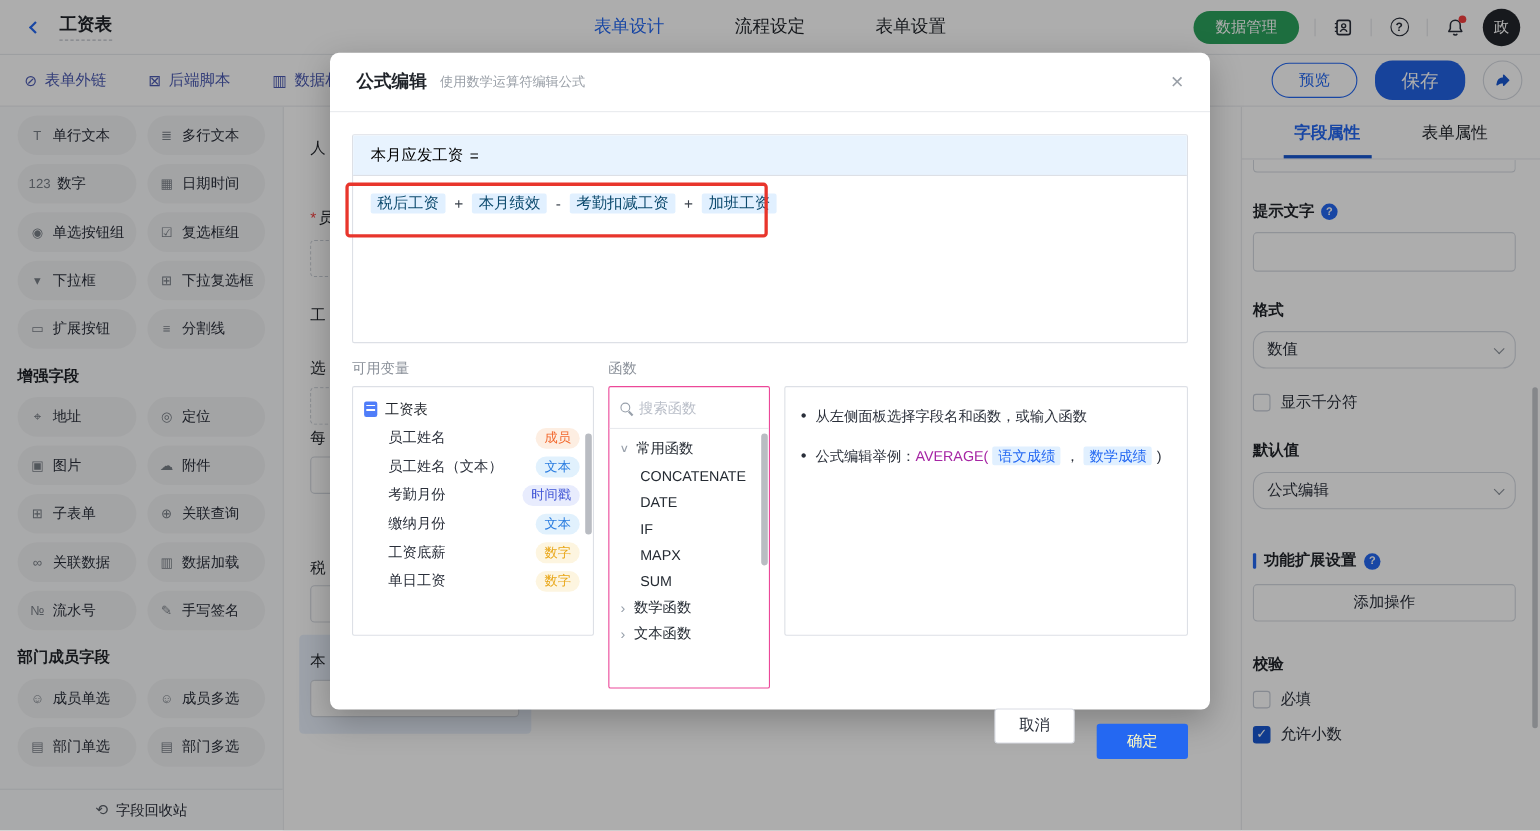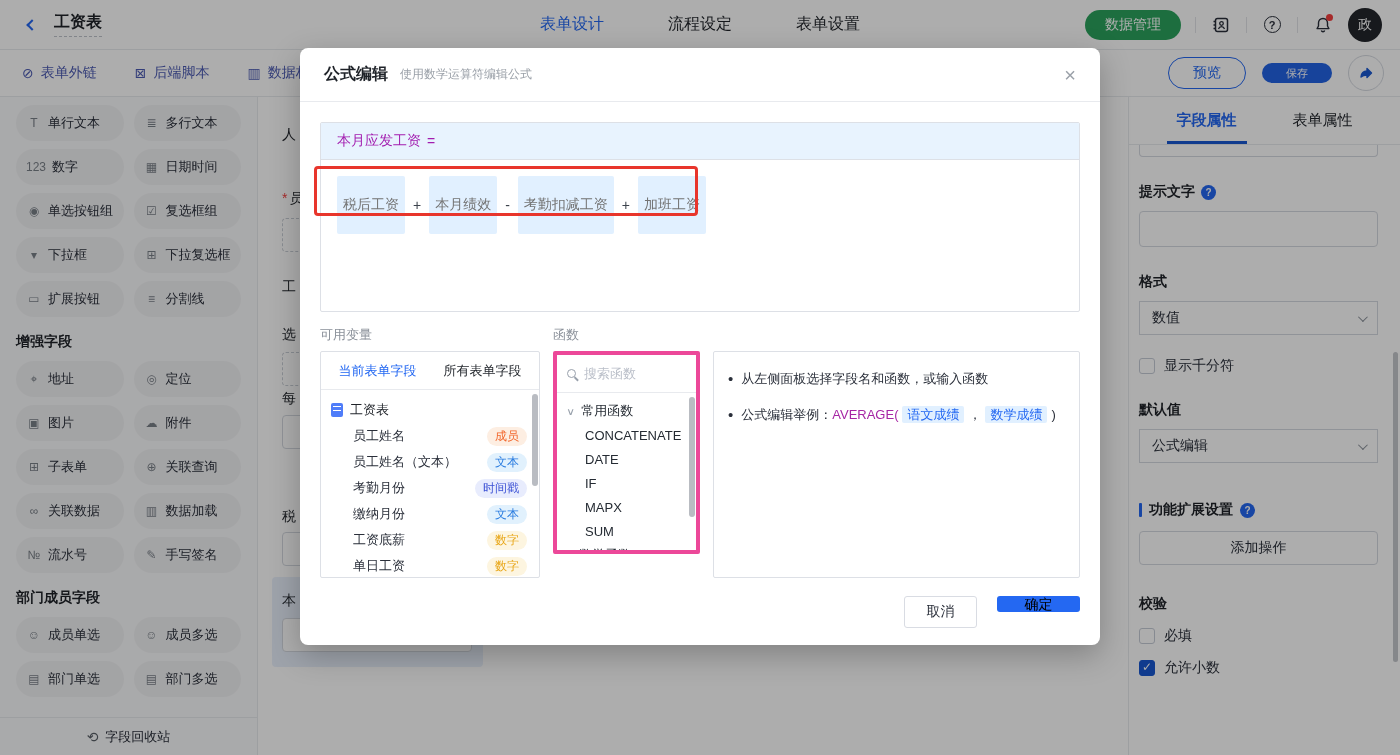--- a/index.html
+++ b/index.html
@@ -23,21 +23,21 @@
   .red-dot { position:absolute; right:1px; top:0; width:7px; height:7px; background:#f53f3f; border-radius:50%; }
   .avatar { width:34px; height:34px; border-radius:50%; background:#22252b; color:#fff; font-size:14px; display:flex; align-items:center; justify-content:center; cursor:pointer; }
 
   
   .subbar { position:absolute; left:0; top:50px; right:0; height:47px; background:#fff; border-bottom:1px solid #e8eaee; display:flex; align-items:center; z-index:5; }
   .subbar-left { display:flex; align-items:center; gap:38px; margin-left:22px; }
   .sub-item { display:flex; align-items:center; gap:7px; color:#4c5bb3; font-size:14px; cursor:pointer; }
   .sub-item .gi { font-size:14px; color:#4c5bb3; }
   .subbar-right { position:absolute; right:16px; display:flex; align-items:center; gap:16px; }
   .btn-preview { height:32px; padding:0 24px; border-radius:16px; border:1px solid #2468f2; color:#2468f2; background:#fff; font-size:14px; cursor:pointer; }
-  .btn-save { height:20px; padding:0 24px; border-radius:16px; border:none; color:#fff; background:#2263e5; font-size:11px; cursor:pointer; }
+  .btn-save { height:36px; padding:0 24px; border-radius:16px; border:none; color:#fff; background:#2263e5; font-size:17px; cursor:pointer; }
   .btn-share { width:36px; height:36px; border-radius:50%; border:1px solid #d5d9e0; background:#fff; display:flex; align-items:center; justify-content:center; cursor:pointer; }
 
   
   .left-sb { position:absolute; left:0; top:97px; bottom:0; width:258px; background:#fafbfc; border-right:1px solid #e8eaee; z-index:4; }
   .fields-grid { display:grid; grid-template-columns:1fr 1fr; gap:8px 10px; padding:8px 16px 0; }
   .pill { height:36px; border-radius:18px; background:#f1f2f4; display:flex; align-items:center; padding:0 10px; gap:6px; cursor:grab; overflow:hidden; }
   .pill .gi { font-size:12px; color:#7a8088; min-width:16px; text-align:center; flex:none; }
   .pill .pl { font-size:13px; color:#2a2f3a; white-space:nowrap; }
   .sec-title { font-size:14px; font-weight:bold; color:#1f2329; margin:16px 0 2px; padding:0 16px; }
   .sb-footer { position:absolute; left:0; right:0; bottom:0; height:38px; border-top:1px solid #e8eaee; display:flex; align-items:center; justify-content:center; gap:7px; font-size:13px; color:#2a2f3a; cursor:pointer; background:#fafbfc; }
@@ -55,51 +55,51 @@
   .right-sb { position:absolute; right:0; top:97px; bottom:0; width:272px; background:#fff; border-left:1px solid #e8eaee; z-index:4; }
   .rtabs { height:48px; border-bottom:1px solid #e8eaee; display:flex; align-items:stretch; justify-content:center; gap:56px; }
   .rtab { font-size:15px; color:#1f2329; display:flex; align-items:center; cursor:pointer; position:relative; }
   .rtab.active { color:#2468f2; font-weight:bold; }
   .rtab.active::after { content:""; position:absolute; left:-10px; right:-10px; bottom:0; height:3px; background:#1958d1; }
   .rbody { padding:0 22px 0 10px; }
   .partial-input { height:12px; border:1px solid #d5d9e0; border-top:none; border-radius:0 0 4px 4px; margin-top:0; }
   .rlabel { font-size:14px; font-weight:bold; color:#1f2329; margin:26px 0 10px; display:flex; align-items:center; gap:6px; }
   .q-blue { width:15px; height:15px; border-radius:50%; background:#2468f2; color:#fff; font-size:10px; font-weight:bold; display:flex; align-items:center; justify-content:center; }
   .rinput { height:36px; border:1px solid #d5d9e0; border-radius:4px; width:100%; background:#fff; font-size:14px; padding:0 10px; color:#2a2f3a; }
-  .rselect { height:34px; border:1px solid #d5d9e0; border-radius:0; display:flex; align-items:center; justify-content:space-between; padding:0 12px; font-size:14px; color:#2a2f3a; cursor:pointer; background:#fff; }
+  .rselect { height:34px; border:1px solid #d5d9e0; border-radius:12px; display:flex; align-items:center; justify-content:space-between; padding:0 12px; font-size:14px; color:#2a2f3a; cursor:pointer; background:#fff; }
   .chv-d { width:7px; height:7px; border-right:1.5px solid #8a9099; border-bottom:1.5px solid #8a9099; transform:rotate(45deg) translateY(-2px); }
   .rcheck { display:flex; align-items:center; gap:9px; font-size:14px; color:#2a2f3a; margin:14px 0; cursor:pointer; }
   .cbox { width:16px; height:16px; border:1px solid #c6ccd6; border-radius:3px; background:#fff; flex:none; position:relative; }
   .cbox.checked { background:#1958d1; border-color:#1958d1; }
   .cbox.checked::after { content:"\2713"; position:absolute; left:2px; top:-1px; color:#fff; font-size:12px; font-weight:bold; }
   .rbtn { height:34px; border:1px solid #d5d9e0; border-radius:4px; background:#fff; width:100%; font-size:14px; color:#2a2f3a; display:flex; align-items:center; justify-content:center; gap:6px; cursor:pointer; }
   .fx-g { font-family:"Liberation Serif","DejaVu Serif",serif; font-style:italic; color:#6b7280; font-size:14px; }
   .sec-bar { display:flex; align-items:center; gap:7px; font-size:14px; font-weight:bold; color:#1f2329; margin:28px 0 12px; }
   .sec-bar::before { content:""; width:3px; height:14px; background:#2468f2; border-radius:1px; }
   .page-scroll { position:absolute; right:2px; top:255px; width:5px; height:310px; background:#c4c7cc; border-radius:3px; }
 
   
   .overlay { position:absolute; inset:0; background:rgba(0,0,0,0.32); z-index:20; }
   .modal { position:absolute; left:300px; top:48px; width:800px; height:597px; background:#fff; border-radius:8px; box-shadow:0 10px 30px rgba(0,0,0,0.25); z-index:30; }
   .m-head { height:54px; border-bottom:1px solid #e8eaee; display:flex; align-items:center; padding:0 24px; gap:12px; }
   .m-title { font-size:16px; font-weight:bold; color:#1f2329; }
   .m-sub { font-size:12px; color:#9aa0a8; }
   .m-close { margin-left:auto; font-size:20px; color:#9aa0a8; cursor:pointer; line-height:1; }
   .m-body { padding:20px 20px 0; }
   .f-box { border:1px solid #dde0e6; border-radius:2px; height:190px; overflow:hidden; }
-  .f-head { height:37px; background:#e8f3fe; display:flex; align-items:center; padding:0 16px; font-size:14px; color:#a21caf; border-bottom:1px solid #dde0e6; gap:6px; }
+  .f-head { height:37px; background:#e8f3fe; display:flex; align-items:center; padding:0 16px; font-size:14px; color:#000000; border-bottom:1px solid #dde0e6; gap:6px; }
   .f-body { padding:16px; display:flex; align-items:center; flex-wrap:wrap; }
   .tok { display:inline-flex; align-items:center; }
-  .tok.field { background:#e1f0ff; color:#737373; padding:20px 6px; border-radius:2px; font-size:14px; }
+  .tok.field { background:#e1f0ff; color:#0c4a6e; padding:0 6px; border-radius:2px; font-size:14px; }
   .tok.op { color:#3c434d; margin:0 8px; font-size:14px; }
   .col-labels { display:flex; margin-top:14px; }
   .col-label { font-size:13px; color:#8a9099; }
   .m-cols { display:flex; gap:13px; margin-top:7px; }
   .vbox { width:220px; height:227px; border:1px solid #dde0e6; border-radius:2px; position:relative; overflow:hidden; }
-  .fbox { width:147px; height:203px; border:4px solid #ec4899; border-radius:2px; position:relative; overflow:hidden; }
+  .fbox { width:147px; height:275px; border:1px solid #ec4899; border-radius:2px; position:relative; overflow:hidden; }
   .hbox { flex:1; height:227px; border:1px solid #dde0e6; border-radius:2px; padding:16px 14px; }
   .v-tabs { height:38px; border-bottom:1px solid #e8eaee; display:flex; align-items:center; justify-content:space-around; padding:0 4px; }
   .v-tab { font-size:13px; color:#1f2329; cursor:pointer; }
   .v-tab.active { color:#2468f2; }
   .form-row { height:27px; display:flex; align-items:center; padding:0 10px; gap:7px; margin-top:6px; }
   .doc-ic { width:12px; height:14px; border-radius:2px; background:linear-gradient(#4f7df9,#4f7df9); position:relative; flex:none; }
   .doc-ic::after { content:""; position:absolute; left:2px; top:3px; width:8px; height:8px; background:repeating-linear-gradient(#fff 0 1.5px, transparent 1.5px 4px); }
   .form-row .fn { font-size:13px; color:#1f2329; }
   .var-row { height:26px; display:flex; align-items:center; justify-content:space-between; padding:0 12px 0 32px; cursor:pointer; }
   .var-row .vn { font-size:13px; color:#2a2f3a; white-space:nowrap; }
@@ -119,21 +119,21 @@
   .fx-row.fn { padding-left:28px; }
   .fx-row.group-open::before { content:"\2228"; font-size:10px; color:#98a0ab; margin-right:7px; transform:scaleX(1.2); }
   .fx-row.group-closed::before { content:"\203A"; font-size:13px; color:#98a0ab; margin-right:8px; }
   .f-scroll { position:absolute; right:1px; top:42px; width:6px; height:120px; background:#b9bcc2; border-radius:3px; }
   .tip { display:flex; gap:8px; font-size:13px; color:#2a2f3a; margin-bottom:14px; align-items:center; line-height:22px; }
   .tip .bu { color:#2a2f3a; font-size:15px; line-height:22px; }
   .fn-purple { color:#a626a4; }
   .mini-tag { background:#e1f0ff; color:#2468f2; padding:1px 5px; border-radius:2px; margin:0 4px; font-size:13px; }
   .m-foot { display:flex; justify-content:flex-end; gap:20px; margin-top:18px; padding-right:0; }
   .btn-cancel { width:73px; height:32px; border:1px solid #d9dce3; border-radius:3px; background:#fff; font-size:14px; color:#2a2f3a; cursor:pointer; }
-  .btn-ok { width:83px; height:16px; border:none; border-radius:3px; background:#2468f2; font-size:14px; color:#000000; cursor:pointer; }
+  .btn-ok { width:83px; height:32px; border:none; border-radius:3px; background:#2468f2; font-size:14px; color:#fef9c3; cursor:pointer;margin-top:14px; }
 
   .red-annot { position:absolute; left:314px; top:166px; width:384px; height:50px; border:3px solid #e8352c; border-radius:4px; z-index:40; pointer-events:none; }
 
   .gi { font-style:normal; }
 </style>
 </head>
 <body>
 
 <div class="page">
 
@@ -451,27 +451,20 @@
       </div>
 
       <div class="col-labels">
         <span class="col-label" style="width:233px">可用变量</span>
         <span class="col-label">函数</span>
       </div>
 
       <div class="m-cols">
 
         <div class="vbox">
-          <div class="v-tabs">
-
-              <span class="v-tab active">当前表单字段</span>
-
-              <span class="v-tab">所有表单字段</span>
-
-          </div>
           <div class="form-row">
             <span class="doc-ic"></span>
             <span class="fn">工资表</span>
           </div>
 
             <div class="var-row">
               <span class="vn">员工姓名</span>
               <span class="tag member">成员</span>
             </div>
 

